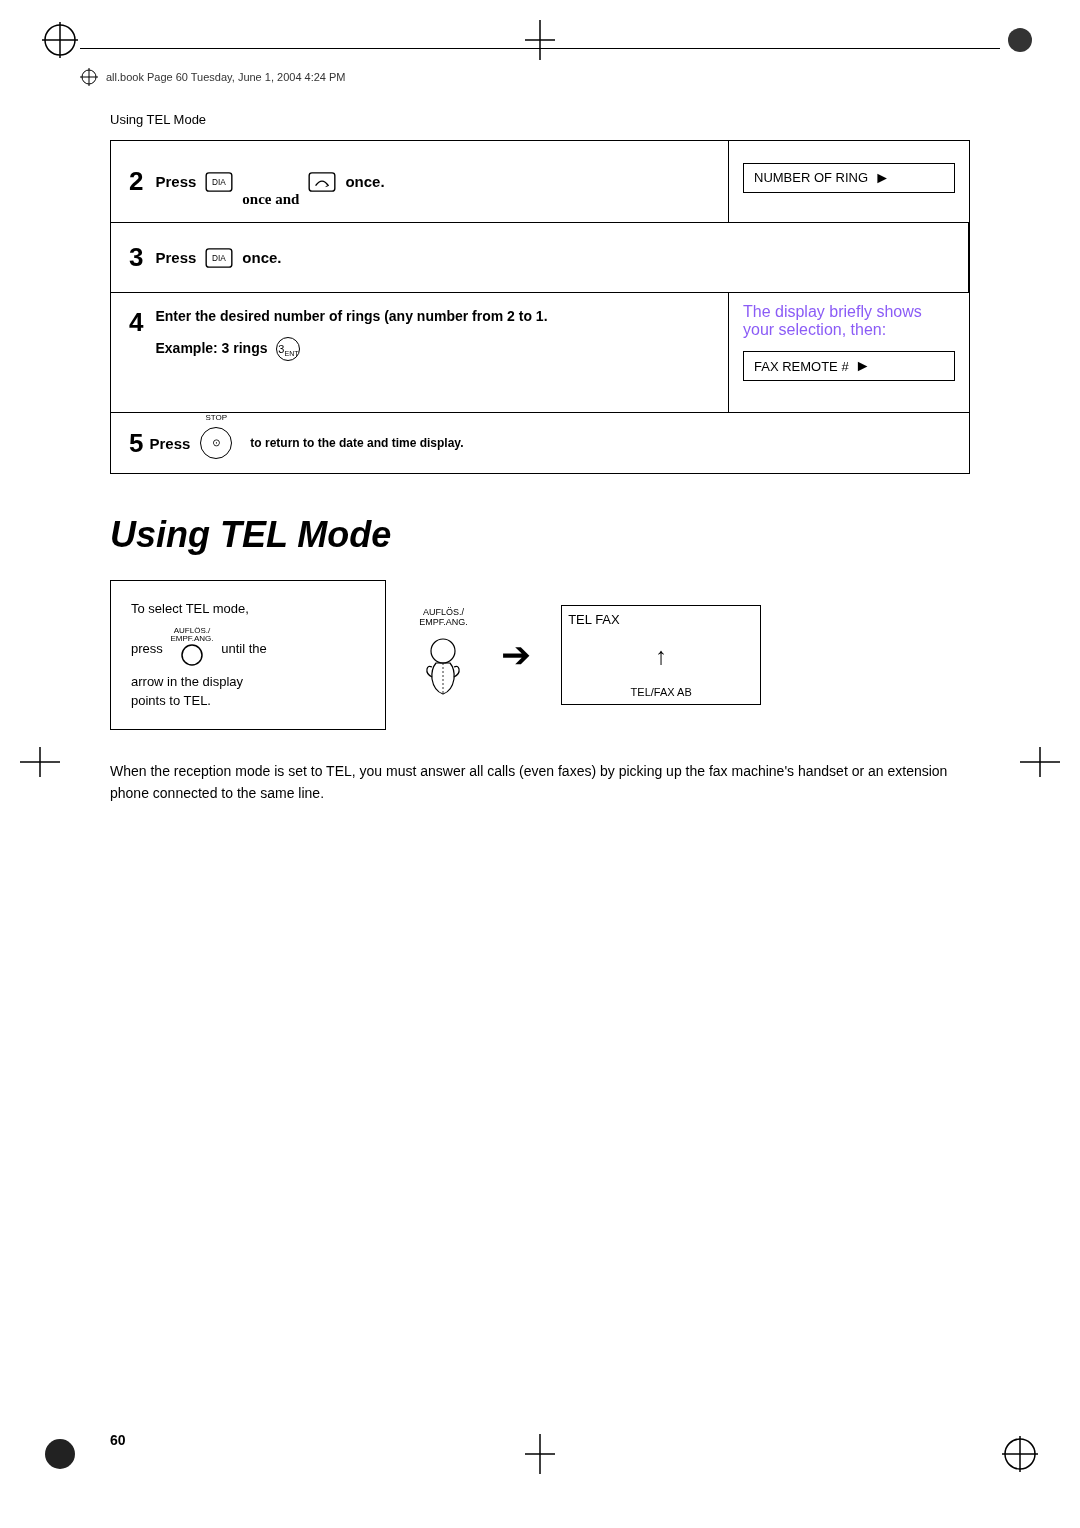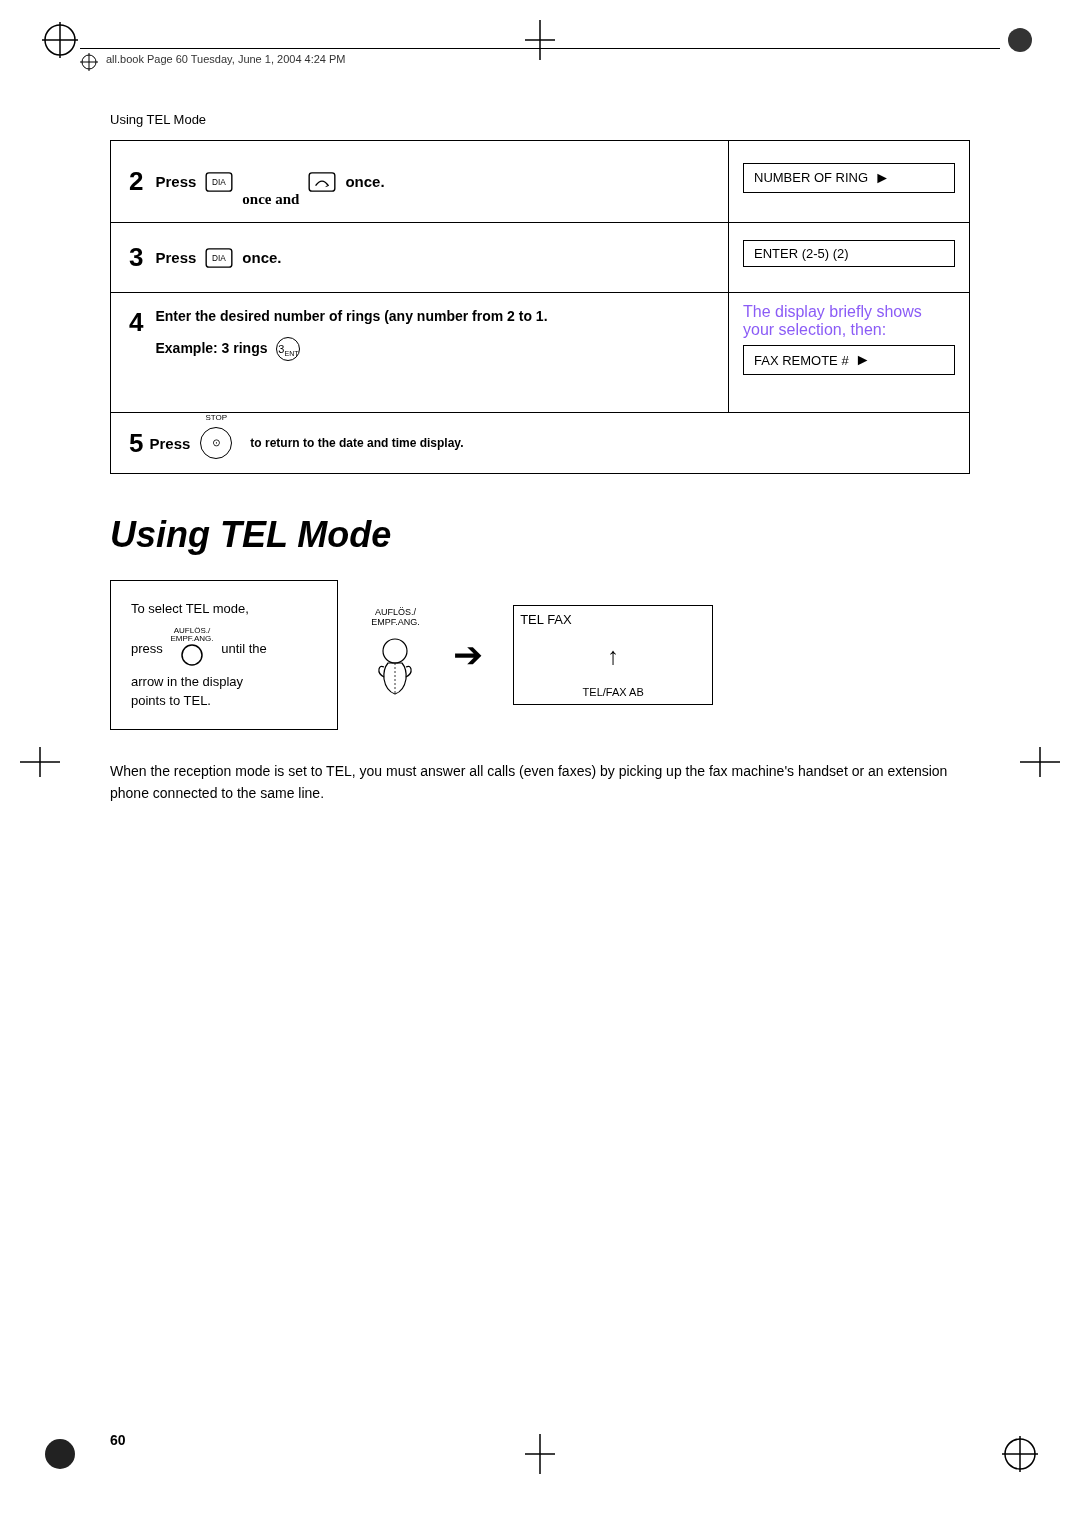--- a/index.html
+++ b/index.html
@@ -13,25 +13,26 @@
       position: relative;
     }
 
     
     .header-strip {
       position: absolute;
       top: 48px;
       left: 80px;
       right: 80px;
       border-top: 1px solid #000;
-      padding-top: 4px;
+      padding-top: 19px;
       font-size: 11px;
       font-family: Arial, sans-serif;
       color: #333;
       display: flex;
+      align-items: center;
       gap: 8px;
     }
 
     
     .top-section-label {
       position: absolute;
       top: 112px;
       left: 110px;
       font-size: 13px;
       font-family: Arial, sans-serif;
@@ -173,21 +174,21 @@
     .tel-diagram {
       display: flex;
       align-items: center;
       margin-bottom: 30px;
       gap: 30px;
     }
 
     .tel-text-box {
       border: 1.5px solid #000;
       padding: 18px 20px;
-      width: 228px;
+      width: 276px;
       font-size: 13px;
       font-family: Arial, sans-serif;
       line-height: 1.5;
     }
 
     .arrow-diagram {
       font-size: 36px;
       color: #000;
     }
 
@@ -361,46 +362,41 @@
         <span class="step-number">3</span>
         <span style="font-size:15px; font-family:Arial,sans-serif; font-weight:bold;">Press</span>
 
         <span class="btn-icon">
           <svg width="30" height="24" viewBox="0 0 30 24">
             <rect x="1" y="2" width="28" height="20" rx="3" ry="3" fill="none" stroke="#000" stroke-width="1.5"></rect>
             <text x="15" y="15" text-anchor="middle" font-size="9" font-family="Arial" fill="#000">DIA</text>
           </svg>
         </span>
         <span style="font-size:15px; font-family:Arial,sans-serif; font-weight:bold;">once.</span>
-      </div>
-      <div class="step-right">
-        <div class="display-box">
-          <span>ENTER (2-5) (2)</span>
-        </div>
       </div>
     </div>
 
     <div class="step-row" style="min-height:120px;">
       <div class="step4-left">
         <div style="display:flex; gap:6px; align-items:flex-start;">
           <span class="step-number">4</span>
           <div>
             <p style="font-size:14px; font-family:Arial,sans-serif; font-weight:bold; line-height:1.4;">
               Enter the desired number of rings (any <strong>number from 2 to 1</strong>.
             </p>
             <div class="example-line">
               <strong>Example: 3 rings</strong>
               <span class="circle-num" style="font-size:11px;">3<sub style="font-size:7px;">ENT</sub></span>
             </div>
           </div>
         </div>
       </div>
       <div class="step4-right">
         <p class="display-text-small">The display briefly shows your selection, then:</p>
-        <div class="display-box" style="">
+        <div class="display-box" style="margin-top:6px;">
           <span>FAX REMOTE #</span>
           <span style="font-size:16px;">►</span>
         </div>
       </div>
     </div>
 
     <div class="step5-row">
       <span class="step-number">5</span>
       <span style="font-size:15px; font-family:Arial,sans-serif; font-weight:bold; margin-right:4px;">Press</span>
 

